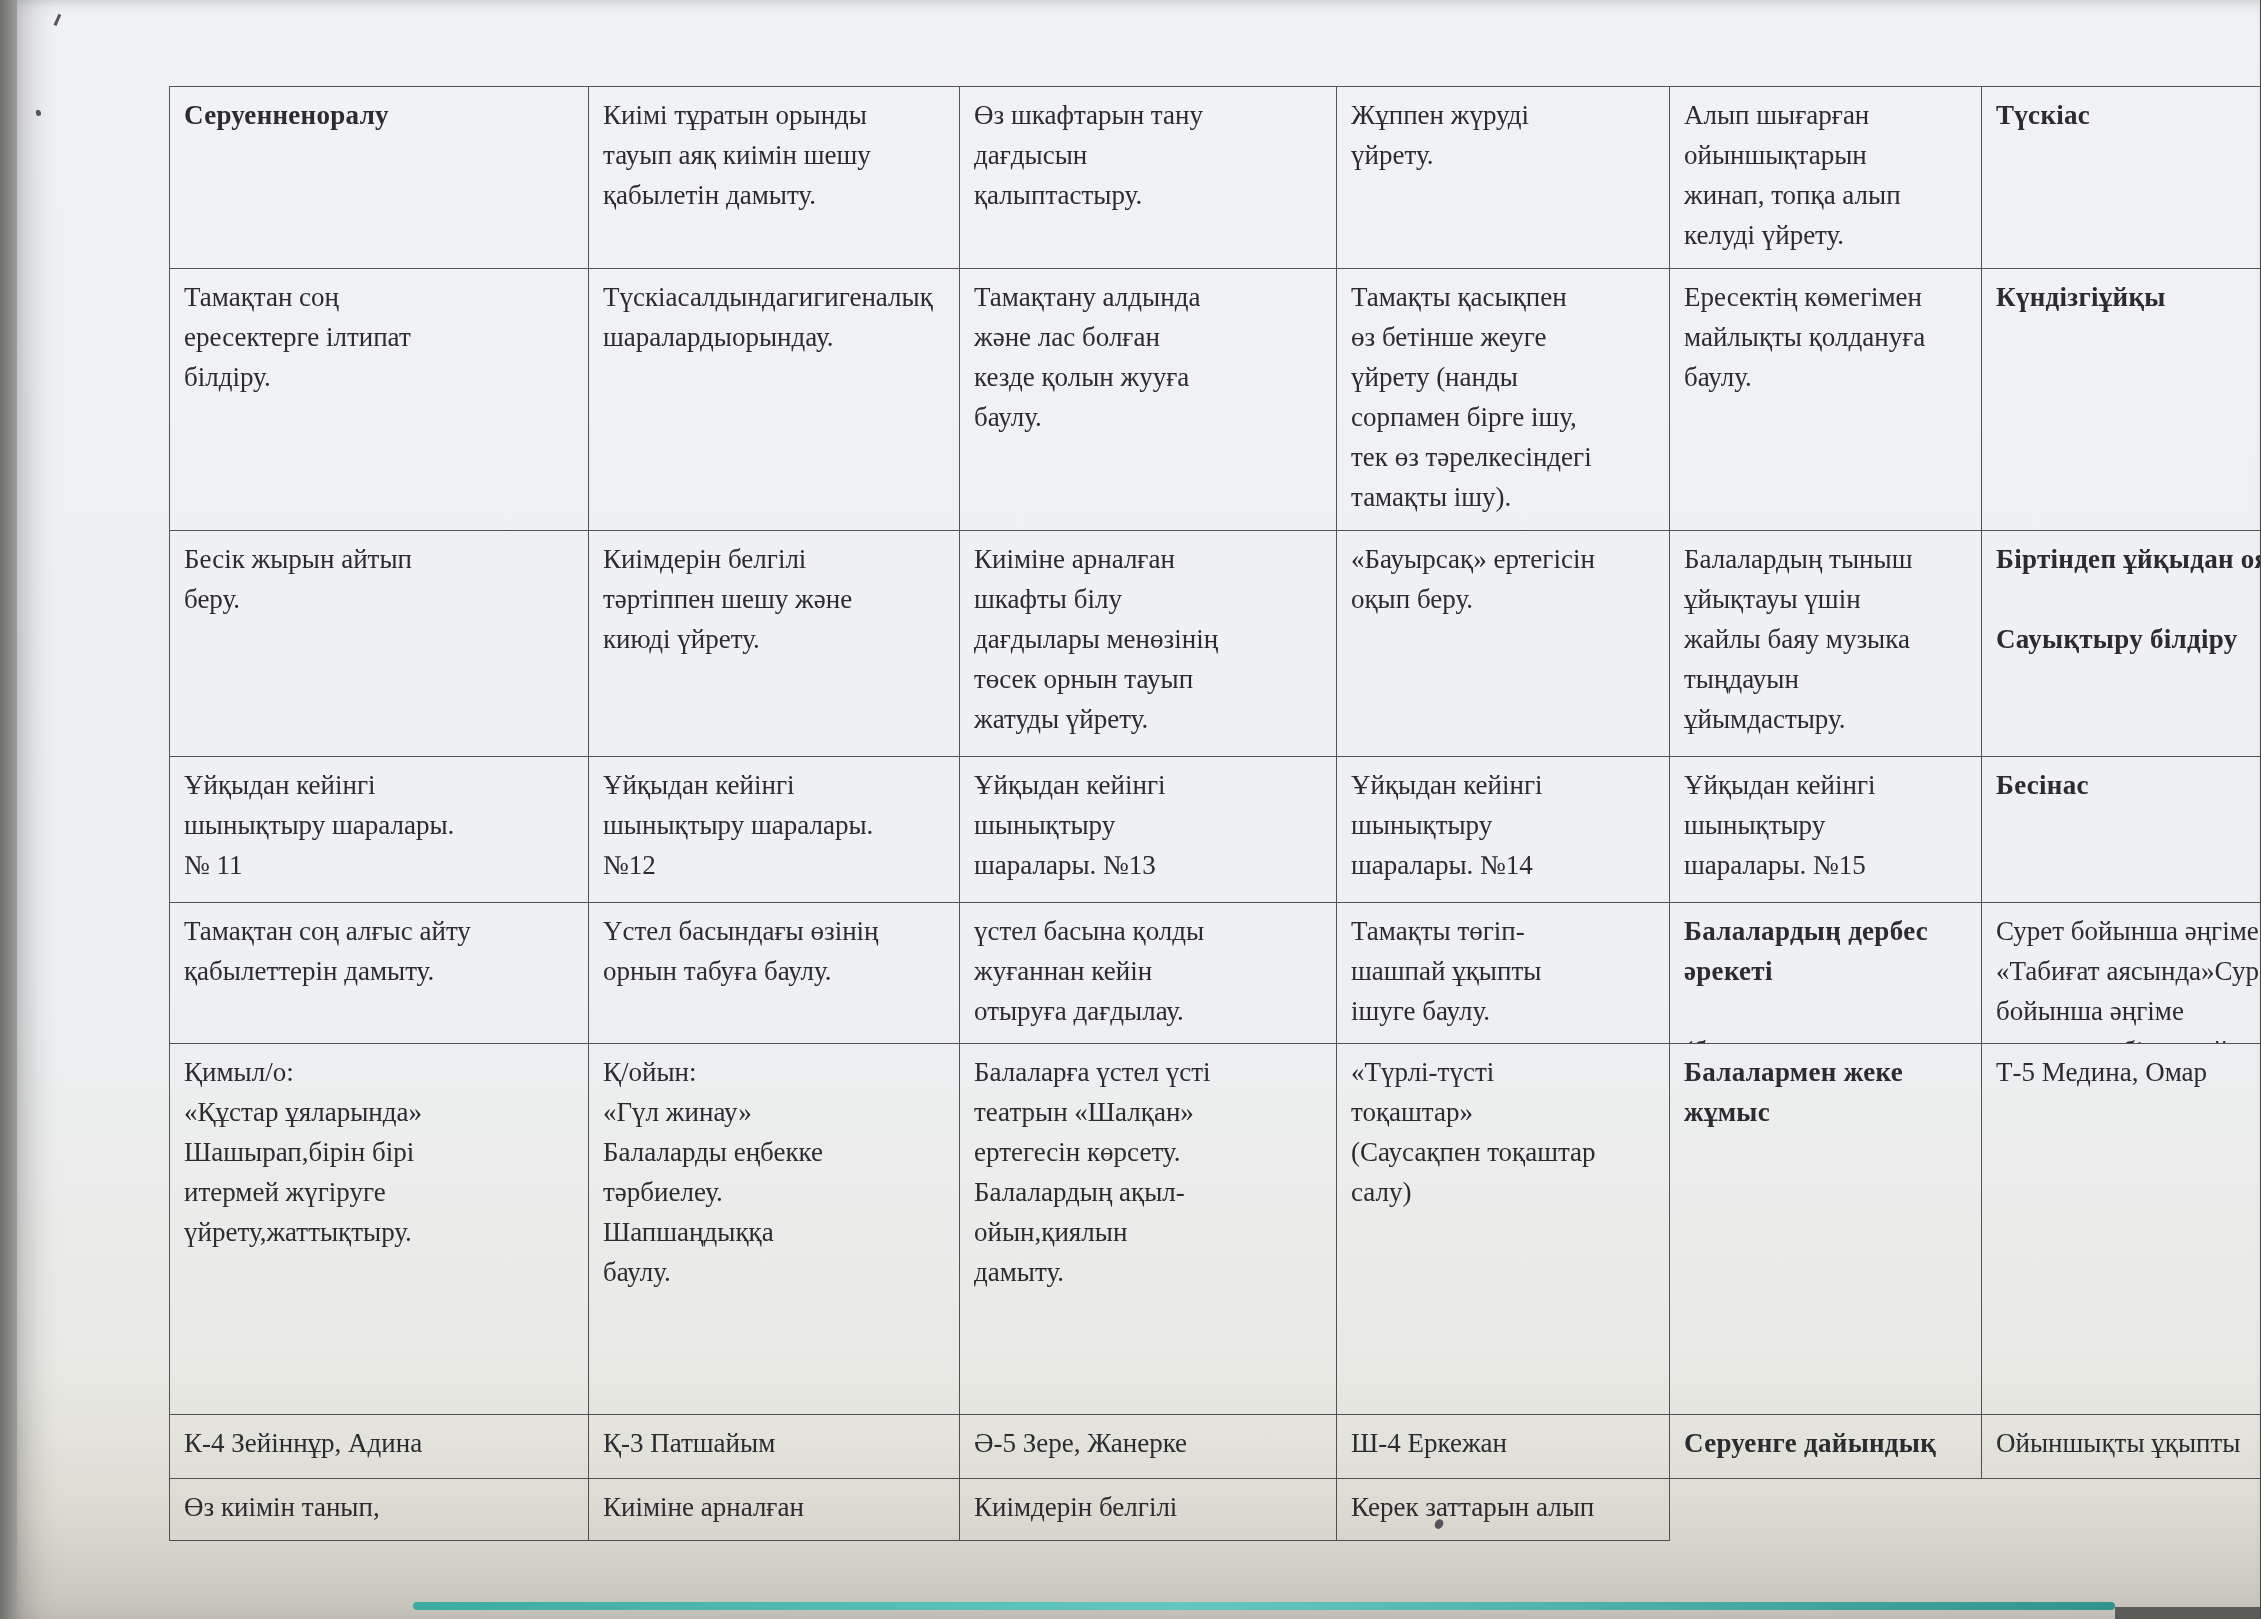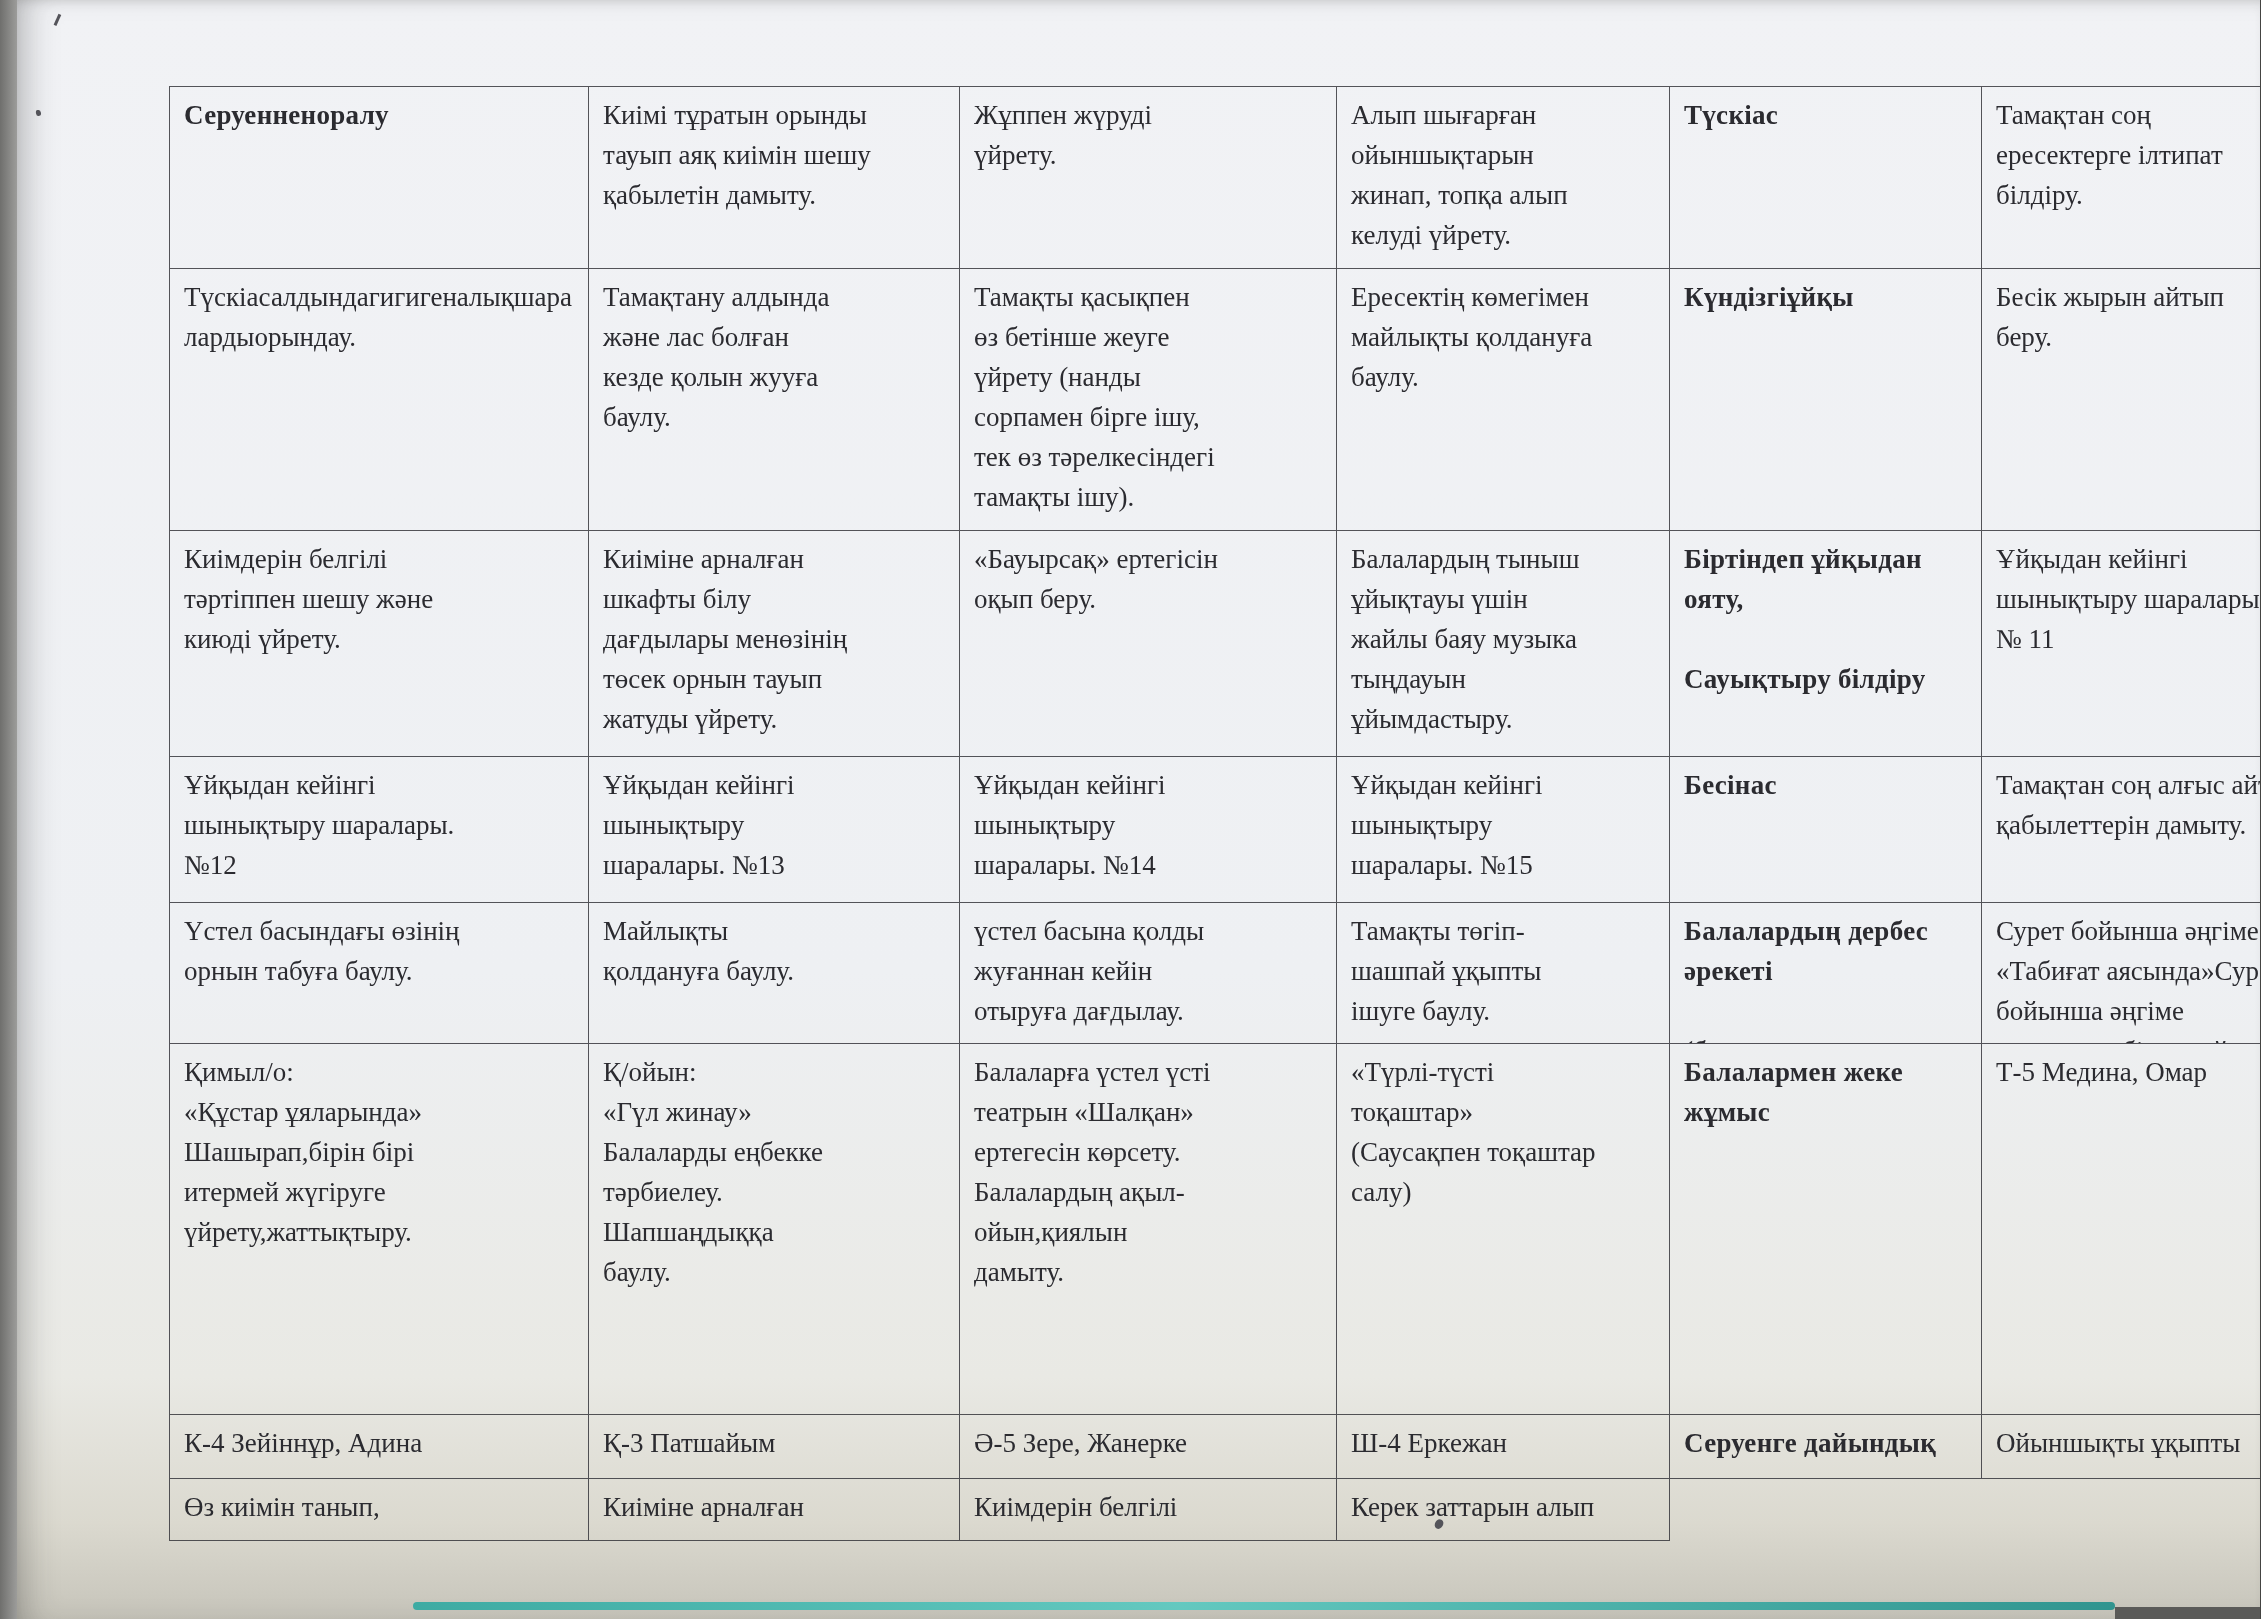--- a/index.html
+++ b/index.html
@@ -33,20 +33,23 @@
     <div class="speck" style="left:39px;top:14px;width:3.2px;height:11.6px;transform:rotate(24deg);"></div>
     <div class="speck round" style="left:19.3px;top:110px;width:4.5px;height:6.4px;transform:rotate(-12deg);"></div>
     <div class="speck round" style="left:1418px;top:1519px;width:7.7px;height:10.3px;transform:rotate(30deg);"></div>
 
     <div class="sched-table">
 
       <div class="cell label">Серуенненоралу</div>
       <div class="cell">Киімі тұратын орынды
 тауып аяқ киімін шешу
 қабылетін дамыту.</div>
+      <div class="cell">Өз шкафтарын тану
+дағдысын
+қалыптастыру.</div>
       <div class="cell">Жұппен жүруді
 үйрету.</div>
       <div class="cell">Алып шығарған
 ойыншықтарын
 жинап, топқа алып
 келуді үйрету.</div>
 
       <div class="cell label">Түскіас</div>
       <div class="cell">Тамақтан соң
 ересектерге ілтипат
@@ -102,22 +105,20 @@
 шаралары. №14</div>
       <div class="cell">Ұйқыдан кейінгі
 шынықтыру
 шаралары. №15</div>
 
       <div class="cell label">Бесінас</div>
       <div class="cell">Тамақтан соң алғыс айту
 қабылеттерін дамыту.</div>
       <div class="cell">Үстел басындағы өзінің
 орнын табуға баулу.</div>
-      <div class="cell">Майлықты
-қолдануға баулу.</div>
       <div class="cell">үстел басына қолды
 жуғаннан кейін
 отыруға дағдылау.</div>
       <div class="cell">Тамақты төгіп-
 шашпай ұқыпты
 ішуге баулу.</div>
 
       <div class="cell label">Балалардың дербес
 әрекеті
 

